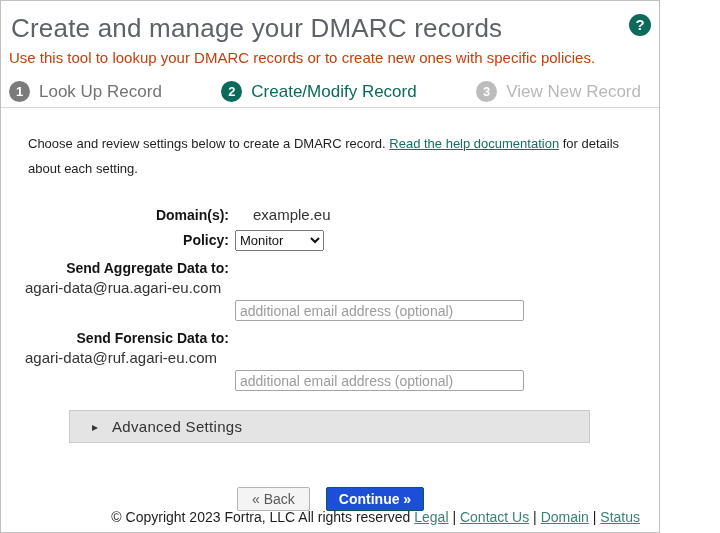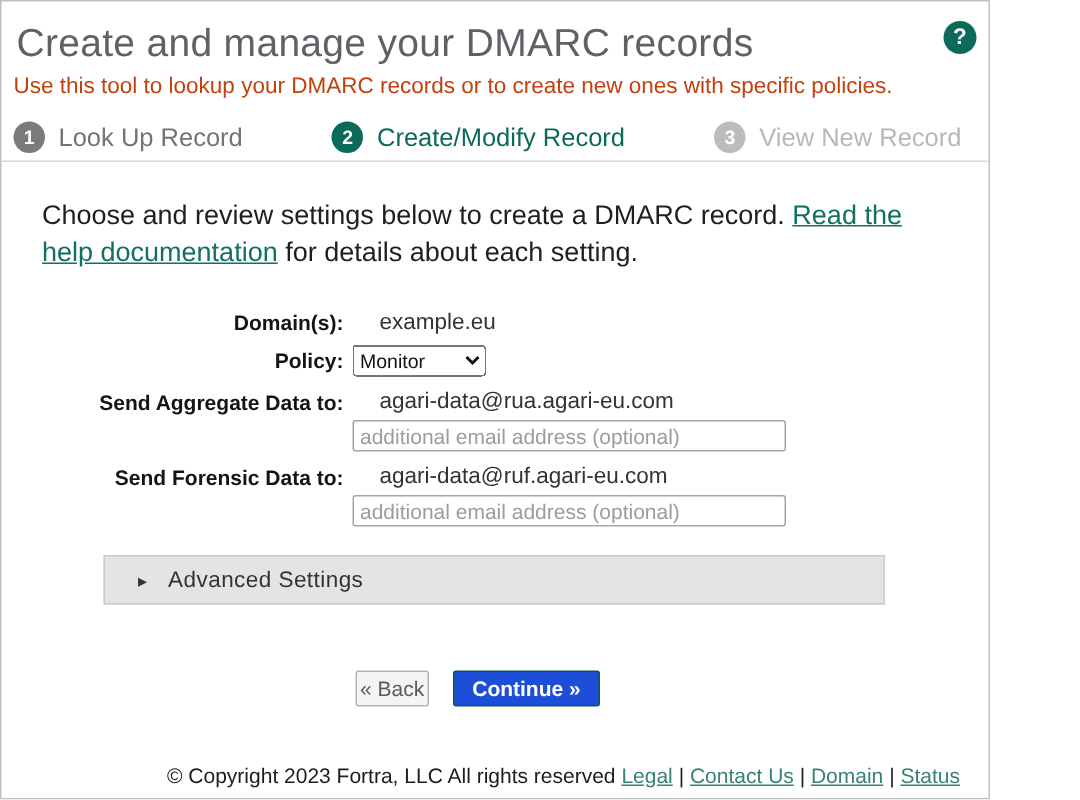--- a/index.html
+++ b/index.html
@@ -73,21 +73,21 @@
   .step.active .step-label { color: #0c6a5b; }
   .step.upcoming .step-circle { background: #bcbcbc; }
   .step.upcoming .step-label { color: #b8b8b8; }
 
   .divider { border: none; border-top: 1px solid #d8d8d8; margin-top: 5px; }
 
   
   .intro {
     margin: 23px 0 12px 27px;
     width: 592px;
-    font-size: 18px;
+    font-size: 13px;
     line-height: 25px;
     color: #1f1f1f;
   }
   .intro a, .intro .help-link {
     color: #11705f;
     text-decoration: underline;
     cursor: pointer;
   }
 
   
@@ -121,21 +121,21 @@
     width: 289px;
     height: 21px;
     border: 1px solid #a5a5a5;
     border-radius: 2px;
     padding: 0 4px;
     font-family: "Liberation Sans", sans-serif;
     font-size: 14px;
     color: #333;
   }
   .email-input::placeholder { color: #9c9c9c; }
-  .row-tight { margin-bottom: 2px; }
+  .row-tight { margin-bottom: 2px; flex-direction: column; }
   .row-gap { margin-bottom: 7px; }
 
   
   .advanced {
     margin: 19px 69px 0 68px;
     height: 33px;
     background: #e4e4e4;
     border: 1px solid #cacaca;
     display: flex;
     align-items: center;
@@ -160,21 +160,21 @@
     font-size: 14px;
     border-radius: 2px;
     cursor: pointer;
     height: 24px;
     line-height: 16px;
   }
   .btn-back {
     background: #f4f4f4;
     border: 1px solid #b3b3b3;
     color: #5a5a5a;
-    padding: 3px 2px;
+    padding: 3px 14px;
   }
   .btn-continue {
     margin-left: 16px;
     background: #1d4ed8;
     border: 1px solid #0a5a4d;
     color: #ffffff;
     font-weight: bold;
     padding: 3px 12px;
   }
 

